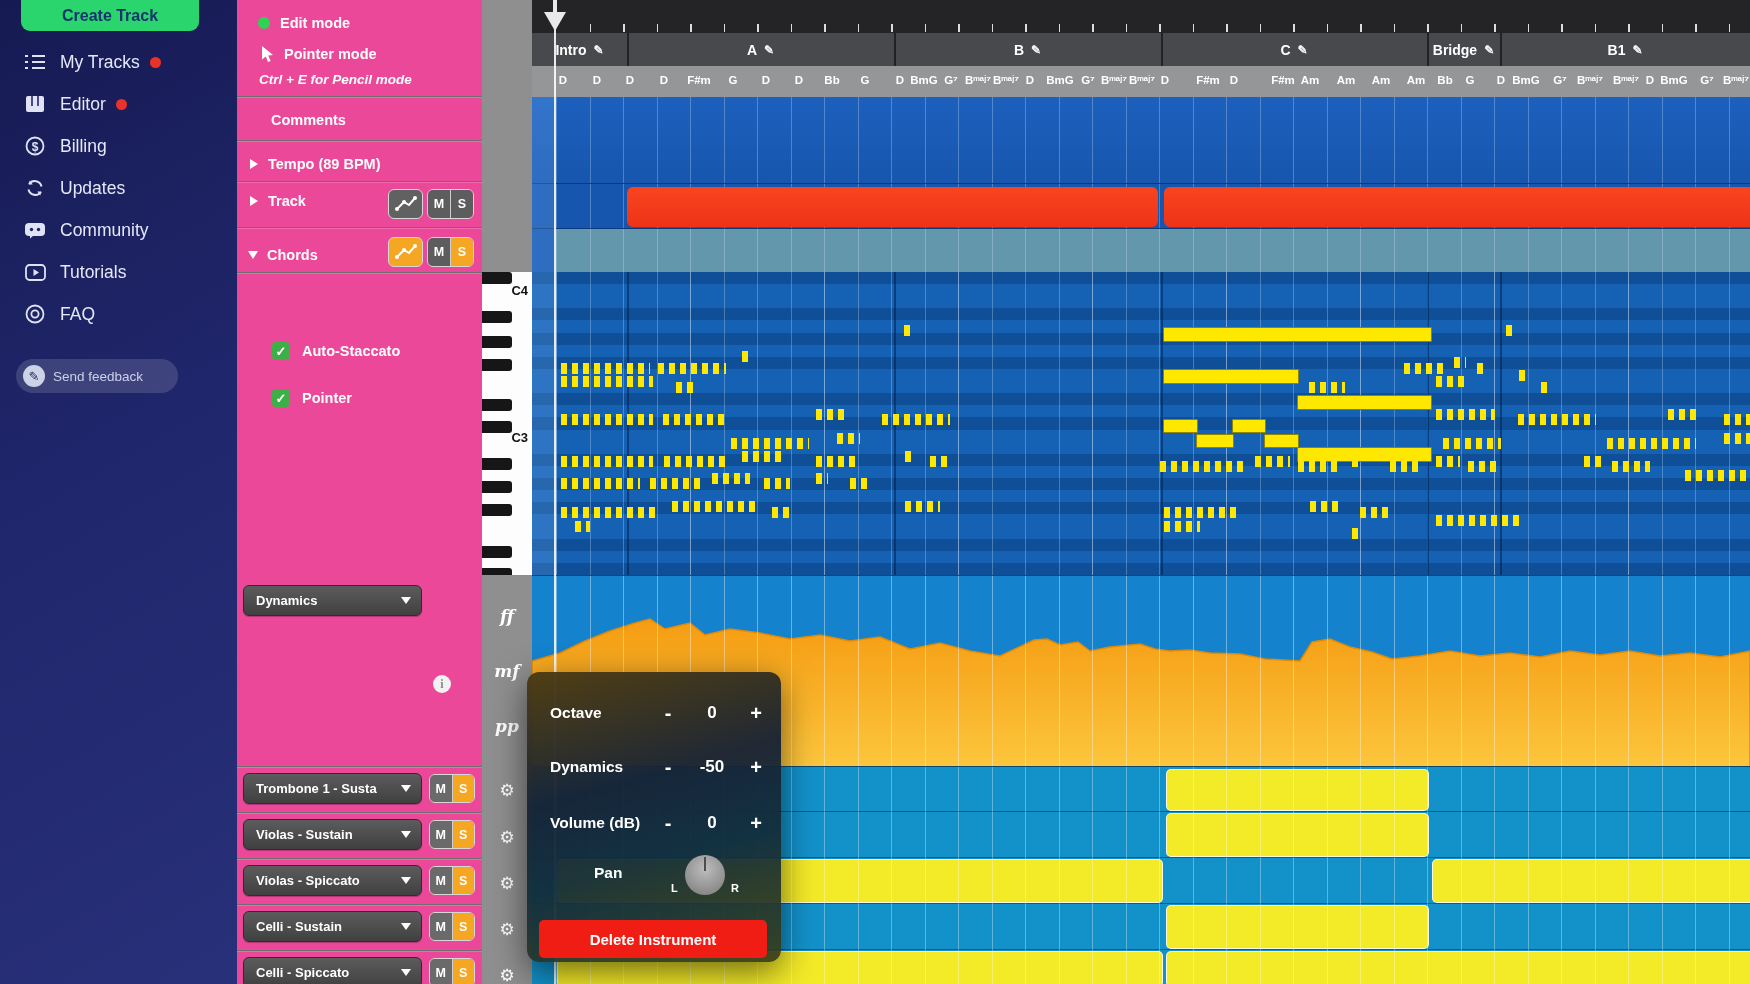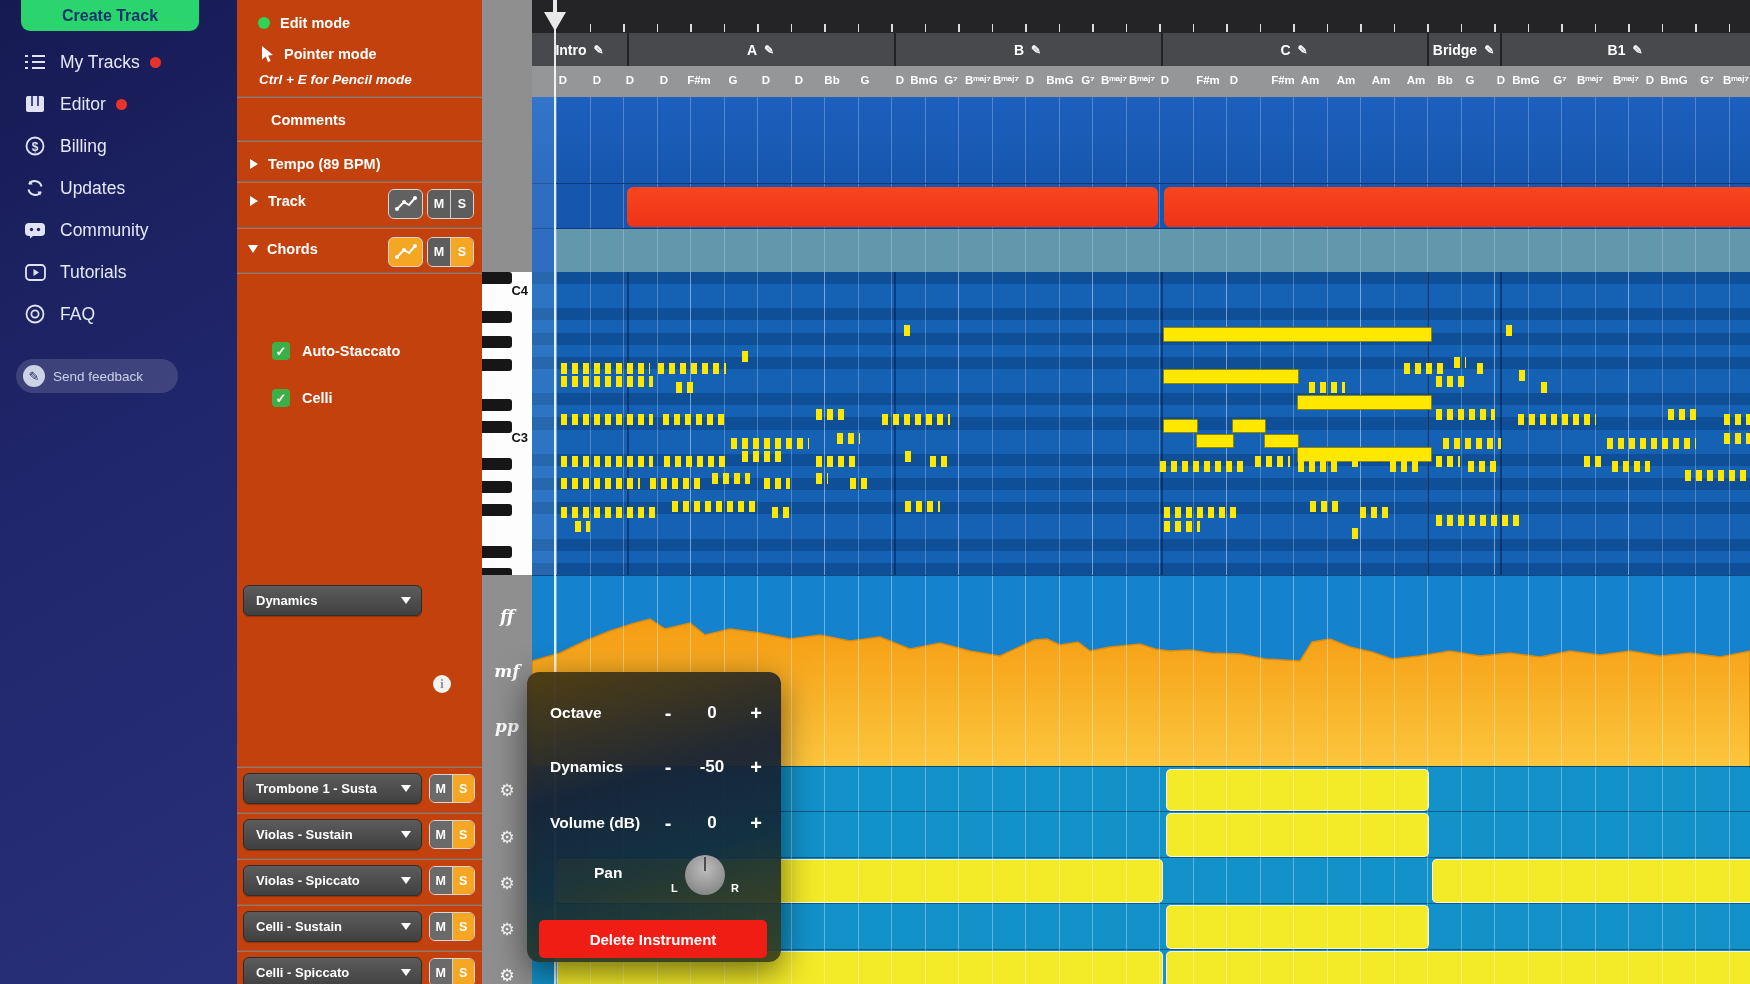--- a/index.html
+++ b/index.html
@@ -15,21 +15,21 @@
   .side-item{left:0;top:0;width:237px;height:42px;display:flex;align-items:center;color:#e4e8f8;
     font-size:17.5px;cursor:pointer;}
   .side-item .ic{width:26px;margin-left:22px;margin-right:12px;display:flex;justify-content:center;}
   .badge{width:11px;height:11px;border-radius:50%;background:#e8332a;margin-left:10px;}
   #send-feedback{left:16px;top:359px;width:162px;height:34px;border-radius:17px;
     background:rgba(255,255,255,0.14);display:flex;align-items:center;color:#ccd2e8;font-size:13.5px;cursor:pointer;}
   #send-feedback .fb-ic{width:22px;height:22px;border-radius:50%;background:#cdd3e6;color:#222a5e;
     font-size:13px;display:flex;align-items:center;justify-content:center;margin:0 8px 0 7px;}
 
   
-  #panel{left:237px;top:0;width:245px;height:984px;background:#c2410c;color:#fff;}
+  #panel{left:237px;top:0;width:245px;height:984px;background:#ec4899;color:#fff;}
   .p-row{position:absolute;left:0;width:245px;display:flex;align-items:center;font-size:14.5px;font-weight:bold;}
   .divider{position:absolute;left:0;width:245px;height:1px;background:#6e6e6e;box-shadow:0 1px 0 rgba(255,255,255,0.18);}
   .dot{width:12px;height:12px;border-radius:50%;background:#2ed353;margin:0 10px 0 21px;}
   .caret-r{width:0;height:0;border-left:8px solid #fff;border-top:5.5px solid transparent;
     border-bottom:5.5px solid transparent;margin:0 10px 0 13px;}
   .caret-d{width:0;height:0;border-top:8px solid #fff;border-left:5.5px solid transparent;
     border-right:5.5px solid transparent;margin:0 9px 0 11px;}
   .chart-btn{position:absolute;width:33px;height:28px;border:1.5px solid #d6d6d6;border-radius:6px;
     background:#616161;display:flex;align-items:center;justify-content:center;cursor:pointer;}
   .chart-btn.orange{background:#f5a623;}
@@ -244,21 +244,21 @@
       <circle cx="3" cy="14" r="2" fill="#fff"></circle>
           <circle cx="10" cy="7" r="2" fill="#fff"></circle>
           <circle cx="21" cy="3" r="2" fill="#fff"></circle>
         </svg>
     </div>
     <div class="ms" style="left:190px;top:189px;">
       <div>M</div>
       <div>S</div>
     </div>
     <div class="divider" style="top:227px;"></div>
-    <div class="p-row" style="top:234px;height:30px;align-items:center;">
+    <div class="p-row" style="top:240px;height:30px;align-items:center;">
       <span class="caret-d"></span>
       <span>Chords</span>
     </div>
     <div class="chart-btn orange" style="left:151px;top:237px;">
       <svg width="24" height="18" viewBox="0 0 24 18">
           <path d="M3 14 L10 7 L15 10 L21 3" stroke="#fff" stroke-width="2" fill="none"></path>
       <circle cx="3" cy="14" r="2" fill="#fff"></circle>
           <circle cx="10" cy="7" r="2" fill="#fff"></circle>
           <circle cx="21" cy="3" r="2" fill="#fff"></circle>
         </svg>
@@ -268,21 +268,21 @@
       <div class="on">S</div>
     </div>
     <div class="divider" style="top:272px;"></div>
     <div class="p-row" style="top:337px;height:28px;">
       <span class="check">✓</span>
       <span>Auto-Staccato</span>
       <span class="info" style="top:338px;">i</span>
     </div>
     <div class="p-row" style="top:384px;height:28px;">
       <span class="check">✓</span>
-      <span>Celli</span>
+      <span>Pointer</span>
     </div>
     <div class="drop" style="left:6px;top:585px;width:177px;">
       <span>Dynamics</span>
         <span class="dc"></span>
     </div>
     <div id="inst-rows">
         <div class="divider" style="top:766px;"></div>
         <div class="drop" style="left:6px;top:773px;width:177px;">
           <span>Trombone 1 - Susta</span>
           <span class="dc"></span>

